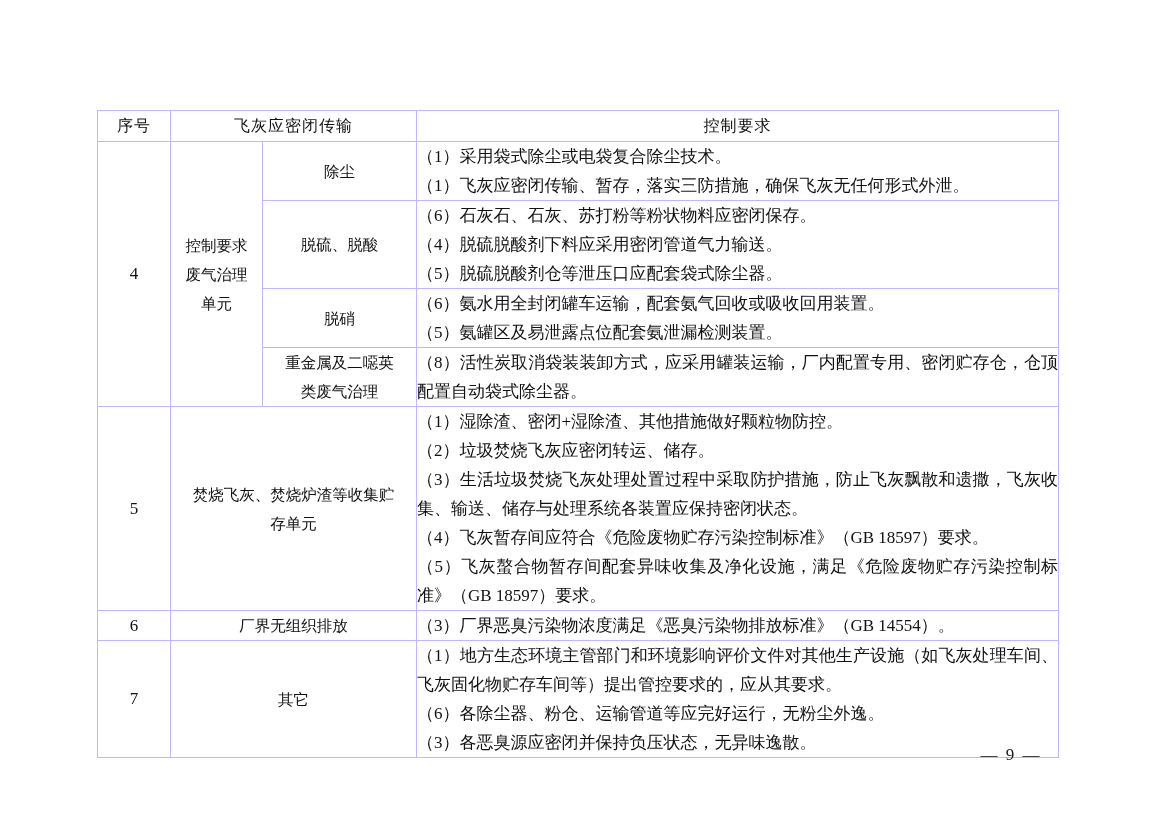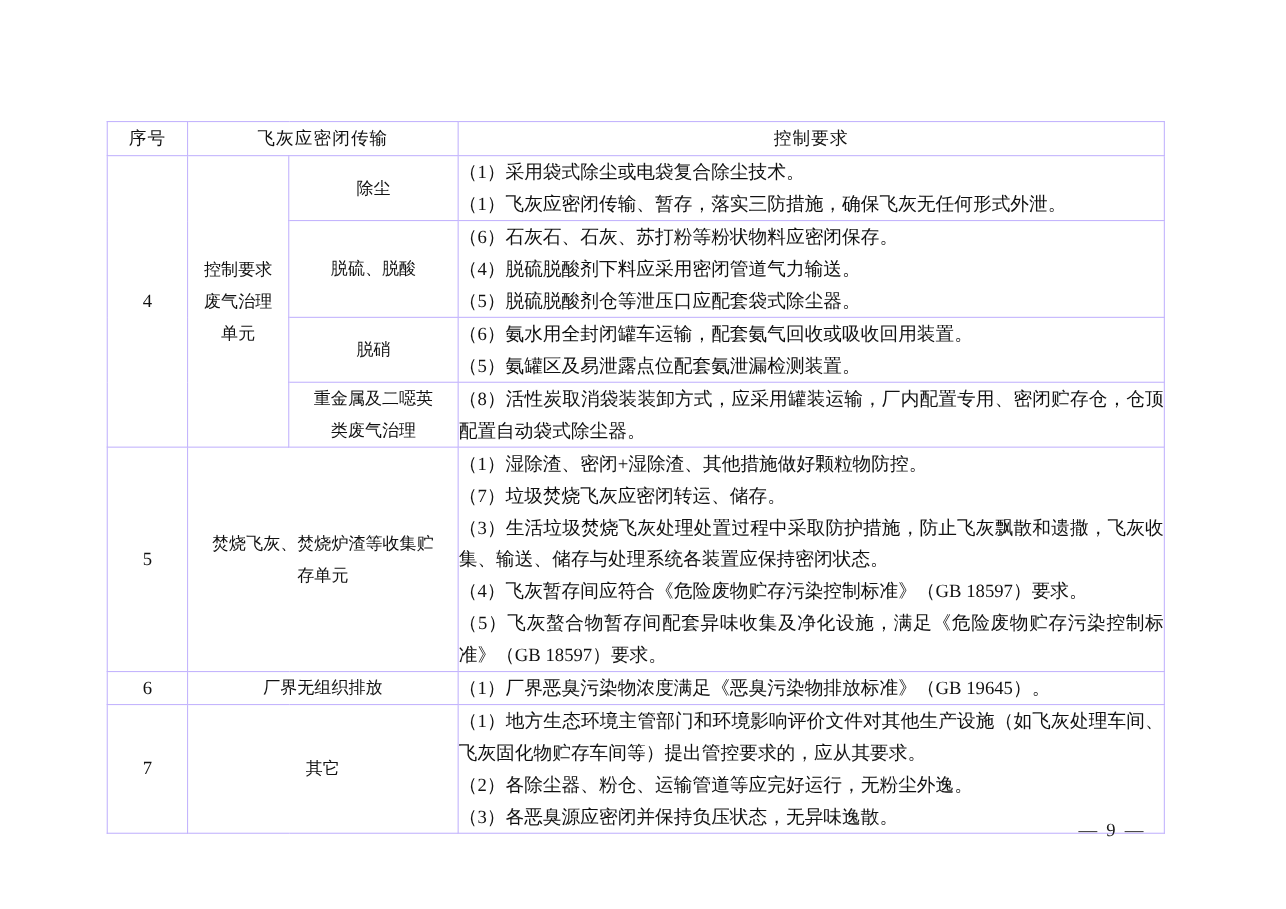--- a/index.html
+++ b/index.html
@@ -189,49 +189,49 @@
         <tr class="r-ash">
           <td class="cell-no">
             <span>5</span>
           </td>
           <td class="cell-unit" colspan="2">
             <span class="stack">焚烧飞灰、焚烧炉渣等收集贮</span>
             <span class="stack">存单元</span>
           </td>
           <td class="cell-req">
             <span class="line">（1）湿除渣、密闭+湿除渣、其他措施做好颗粒物防控。</span>
-            <span class="line">（7）垃圾焚烧飞灰应密闭转运、储存。</span>
+            <span class="line">（2）垃圾焚烧飞灰应密闭转运、储存。</span>
             <span class="line">（3）生活垃圾焚烧飞灰处理处置过程中采取防护措施，防止飞灰飘散和遗撒，飞灰收集、输送、储存与处理系统各装置应保持密闭状态。</span>
             <span class="line">（4）飞灰暂存间应符合《危险废物贮存污染控制标准》（GB 18597）要求。</span>
             <span class="line">（5）飞灰螯合物暂存间配套异味收集及净化设施，满足《危险废物贮存污染控制标准》（GB 18597）要求。</span>
           </td>
         </tr>
 
         <tr class="r-bound">
           <td class="cell-no">
             <span>6</span>
           </td>
           <td class="cell-unit" colspan="2">
             <span class="stack">厂界无组织排放</span>
           </td>
           <td class="cell-req">
-            <span class="line">（1）厂界恶臭污染物浓度满足《恶臭污染物排放标准》（GB 19645）。</span>
+            <span class="line">（3）厂界恶臭污染物浓度满足《恶臭污染物排放标准》（GB 14554）。</span>
           </td>
         </tr>
 
         <tr class="r-other">
           <td class="cell-no">
             <span>7</span>
           </td>
           <td class="cell-unit" colspan="2">
             <span class="stack">其它</span>
           </td>
           <td class="cell-req">
             <span class="line">（1）地方生态环境主管部门和环境影响评价文件对其他生产设施（如飞灰处理车间、飞灰固化物贮存车间等）提出管控要求的，应从其要求。</span>
-            <span class="line">（2）各除尘器、粉仓、运输管道等应完好运行，无粉尘外逸。</span>
+            <span class="line">（6）各除尘器、粉仓、运输管道等应完好运行，无粉尘外逸。</span>
             <span class="line">（3）各恶臭源应密闭并保持负压状态，无异味逸散。</span>
           </td>
         </tr>
 
       </tbody>
     </table>
   </div>
 
   <div class="page-number">— 9 —</div>
 

